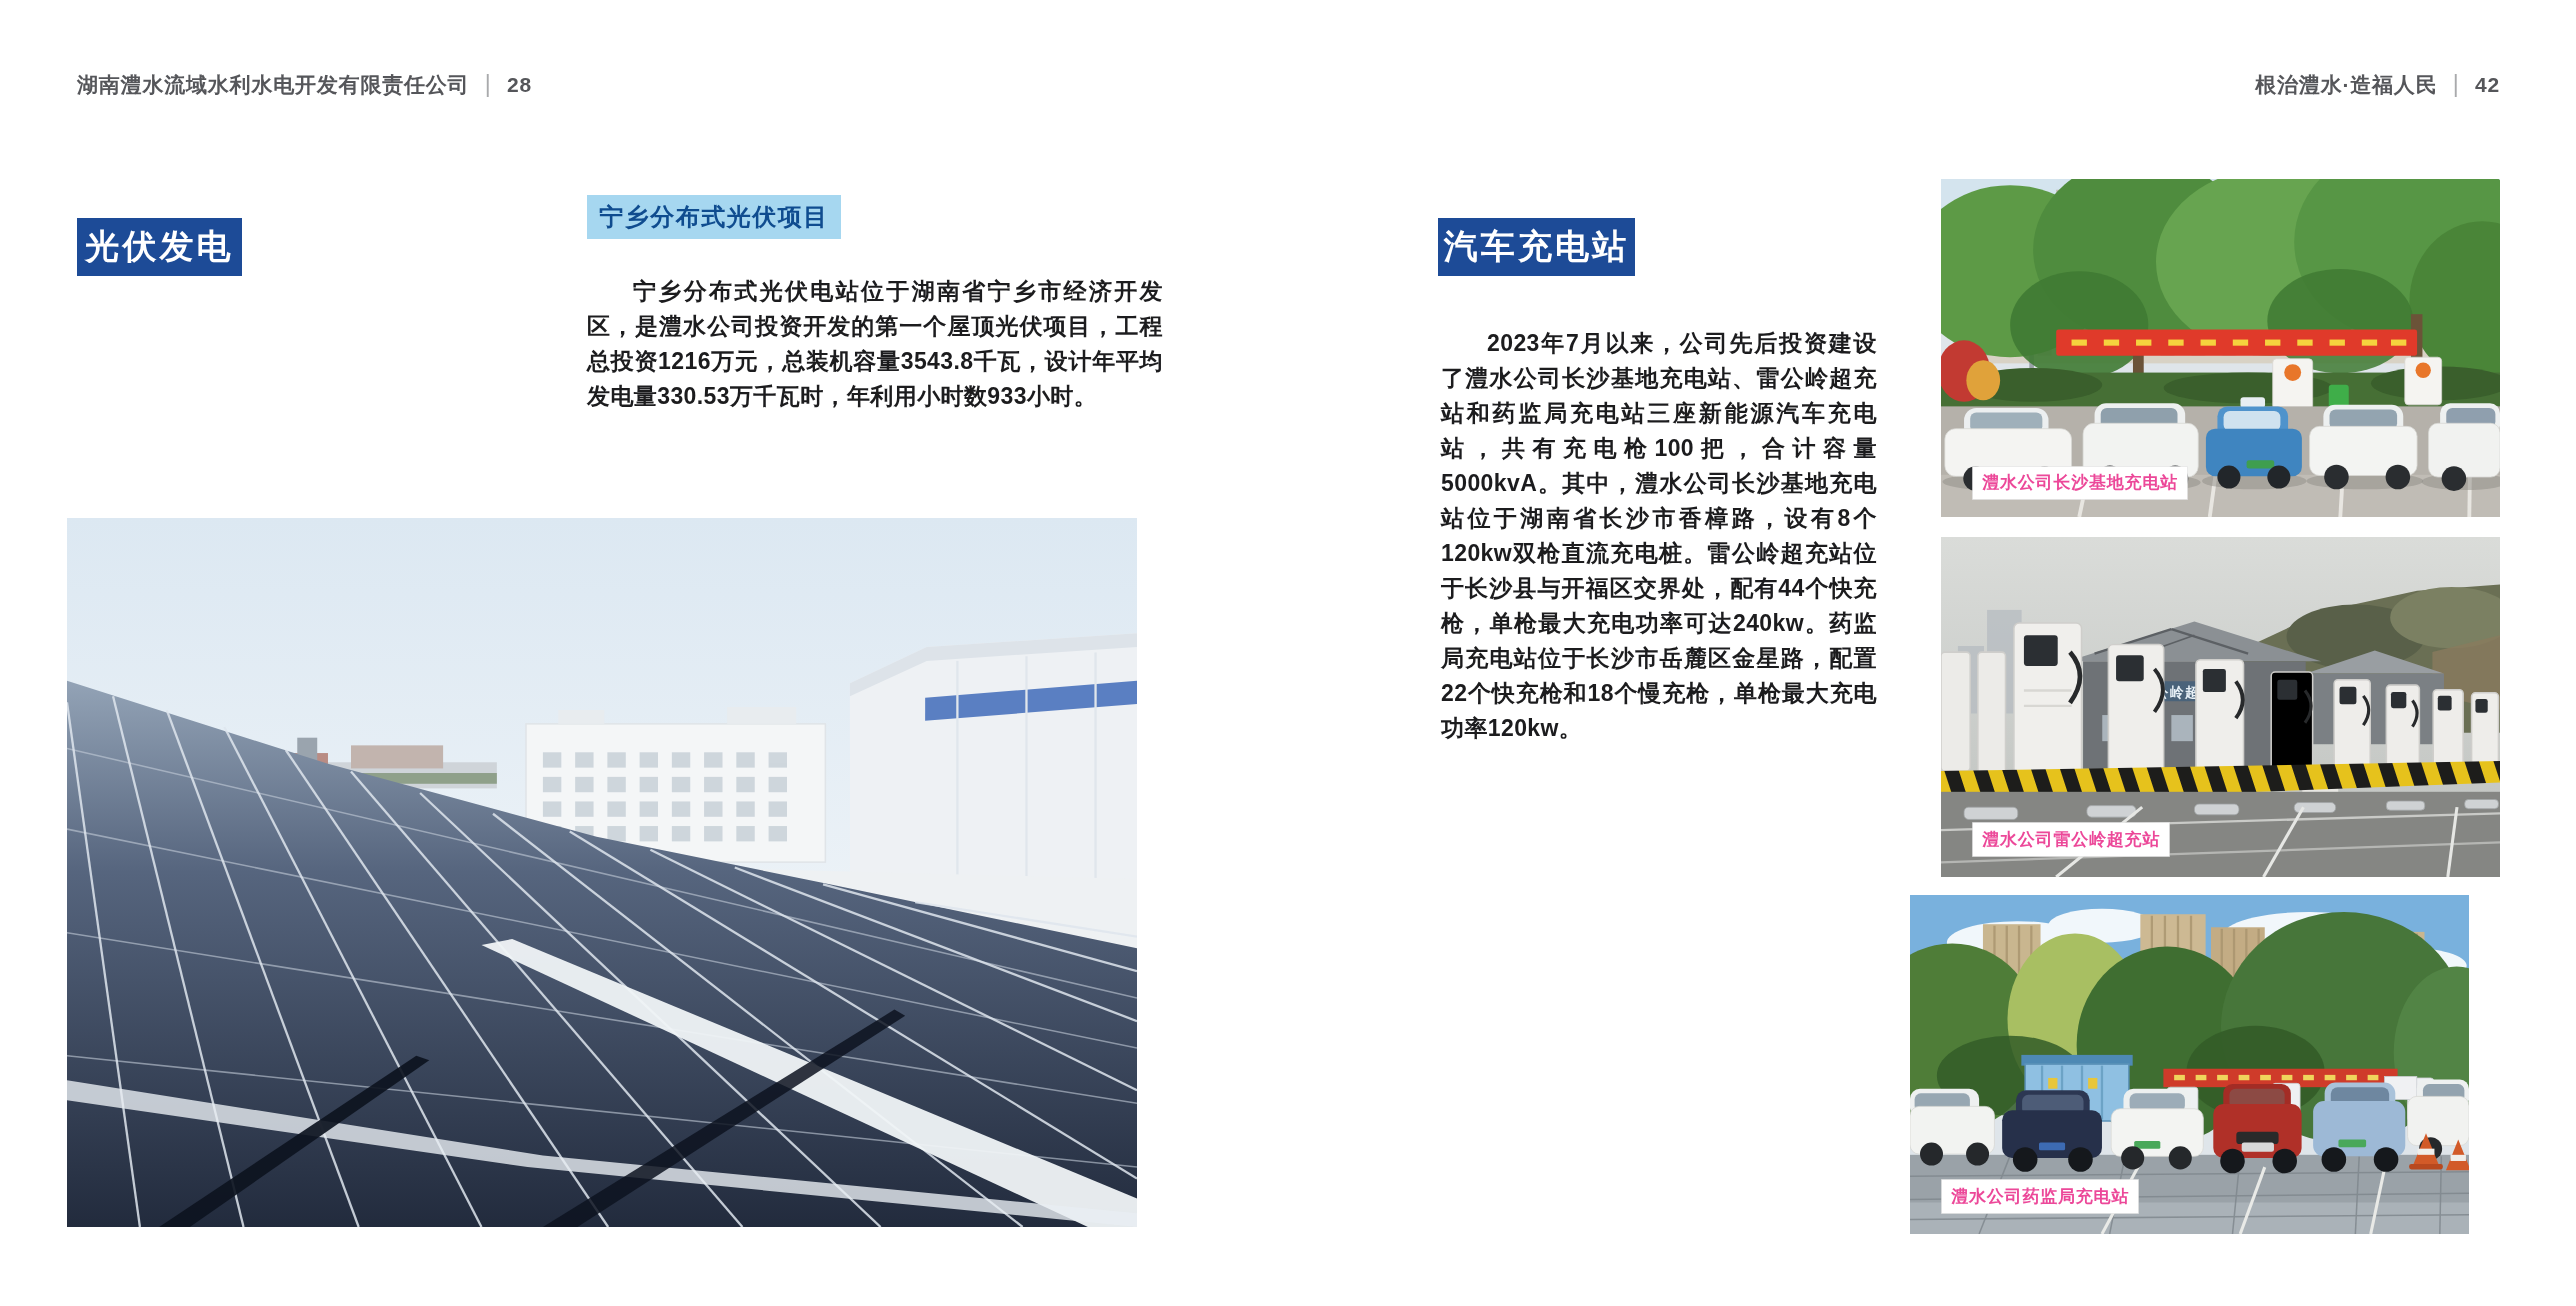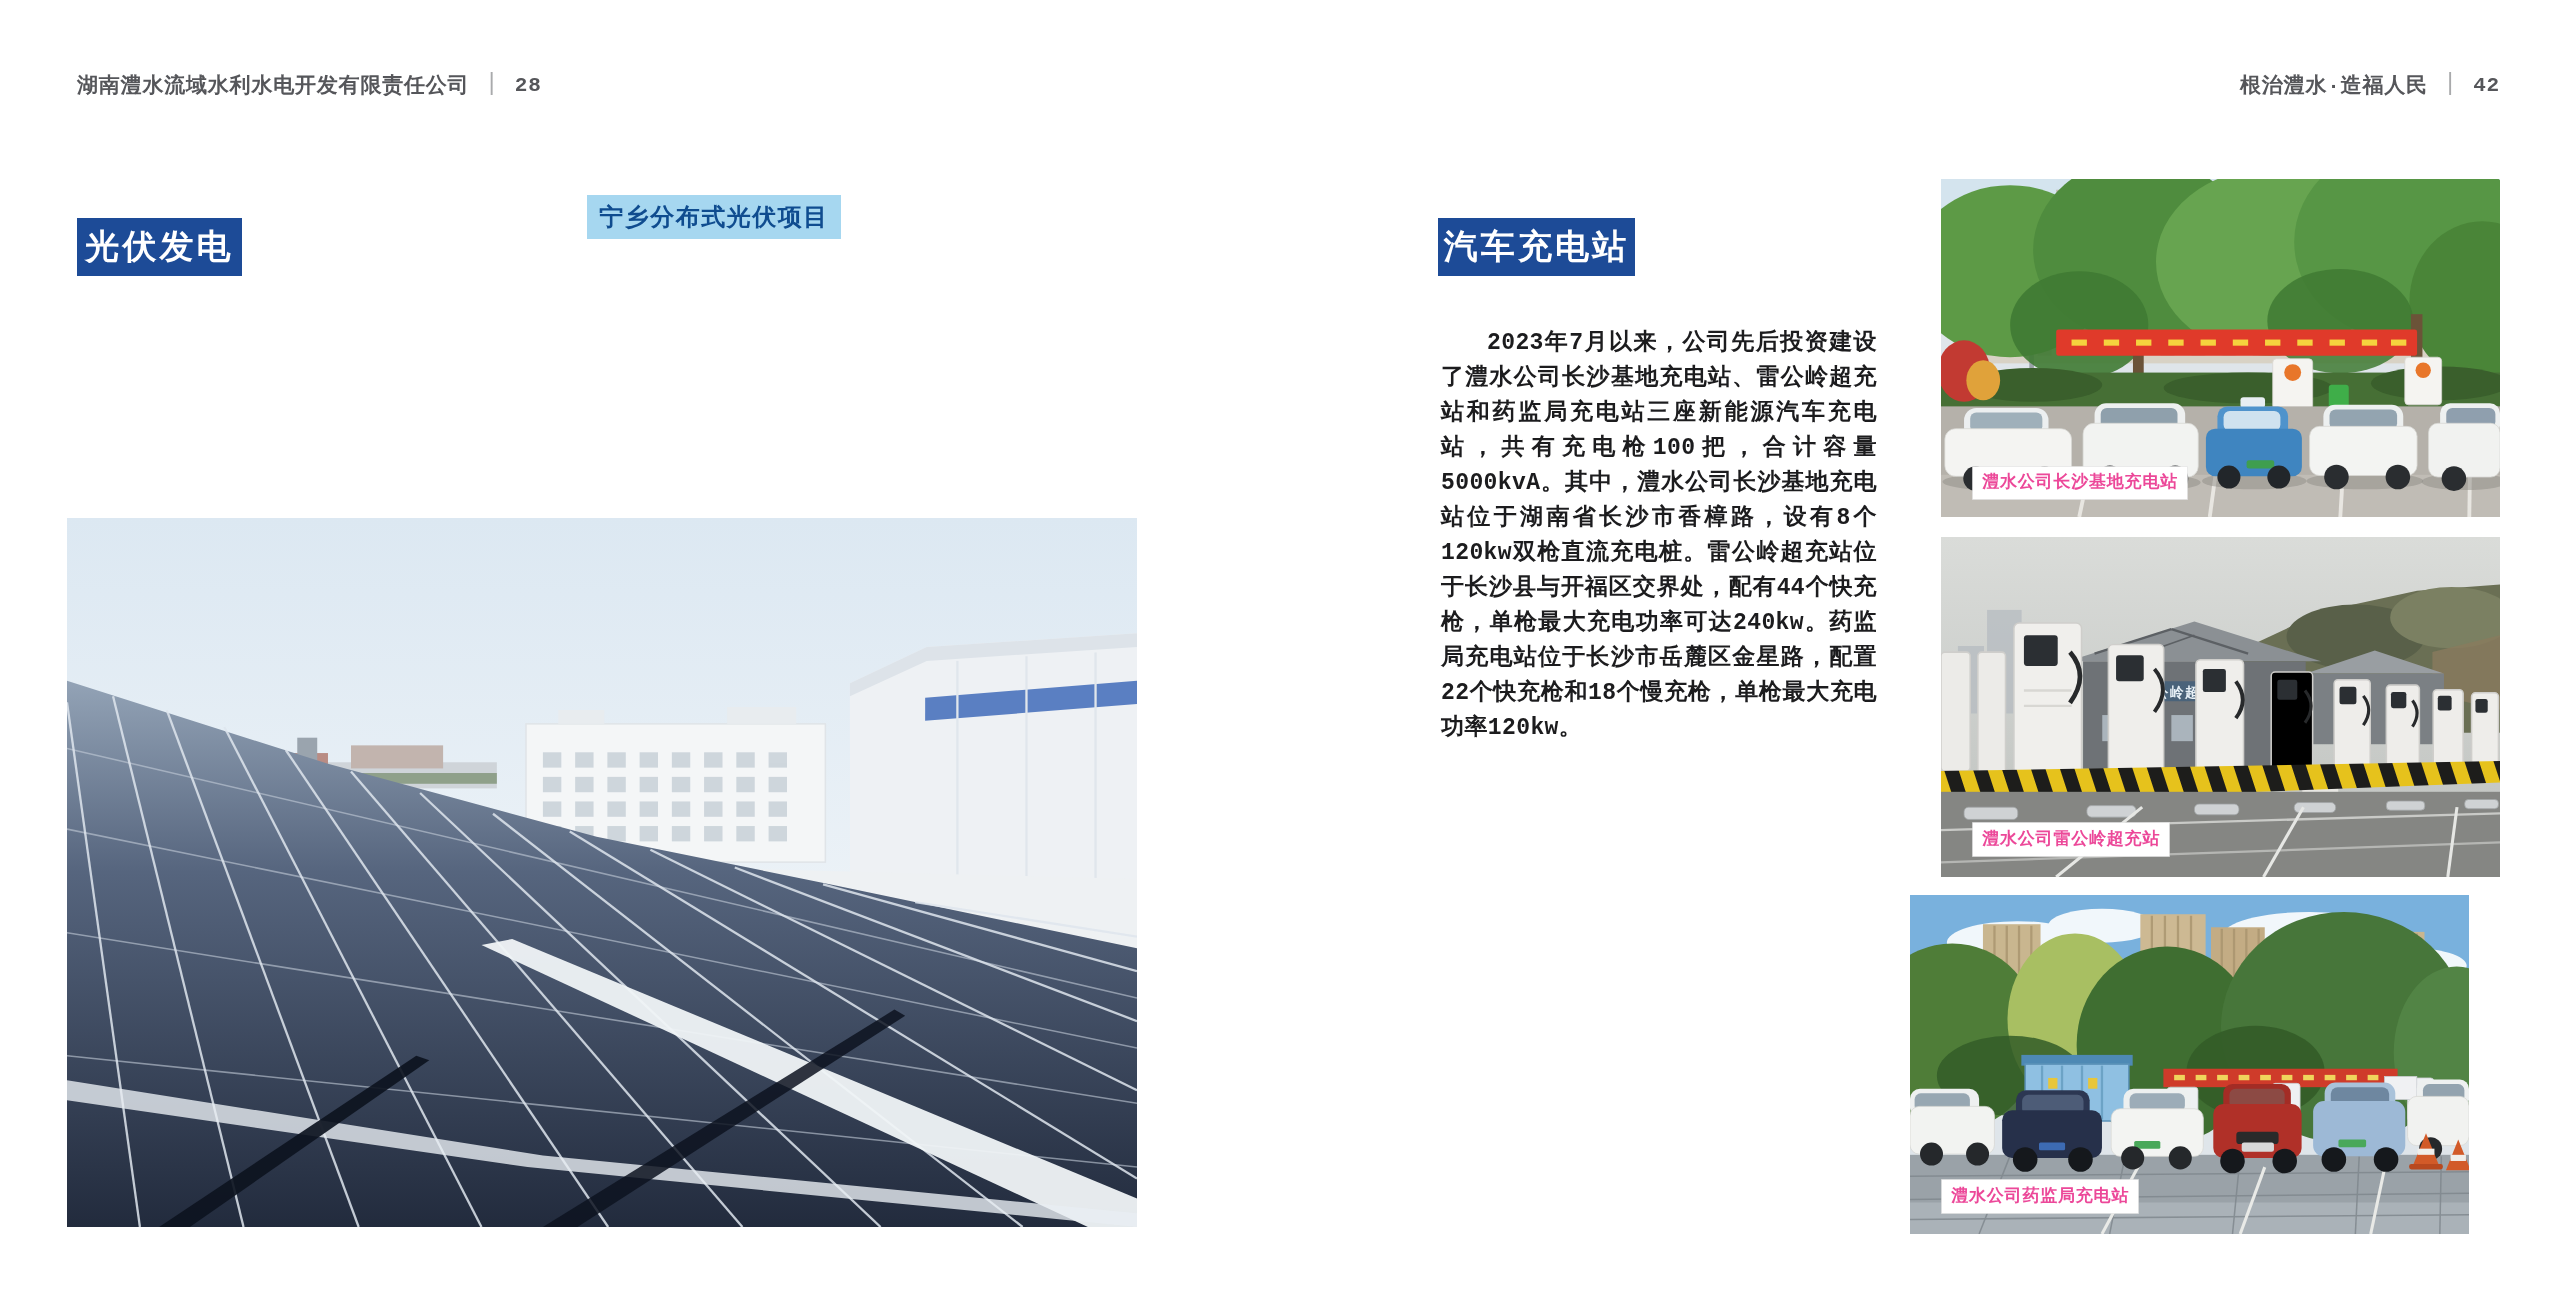--- a/index.html
+++ b/index.html
@@ -1,18 +1,18 @@
 <!DOCTYPE html>
 <html style="font-size:12.3px"><head>
 <meta charset="utf-8">
 <style>
   html,body{margin:0;padding:0;background:#ffffff;}
   .spread{
     position:relative;width:2576px;height:1306px;background:#ffffff;
-    font-family:Liberation Mono, monospace;color:#1c1c1e;overflow:hidden;
+    font-family:Liberation Sans, sans-serif;color:#1c1c1e;overflow:hidden;
   }
   
   .running-head{position:absolute;top:71px;display:flex;align-items:center;gap:15.4px;
     font-size:21px;font-weight:700;color:#55565a;letter-spacing:0.8px;}
   .running-head .sep{color:#a9aaac;font-weight:400;font-size:23px;transform:translateY(-1.5px);}
   .head-left{left:77px;}
   .head-right{right:76px;}
   
   .badge{position:absolute;background:#1d4b97;color:#ffffff;font-weight:700;
     display:flex;align-items:center;justify-content:center;font-size:34px;letter-spacing:3.1px;margin-top:40px;}
@@ -48,20 +48,21 @@
     <span>28</span>
   </div>
   <div class="running-head head-right">
     <span>根治澧水·造福人民</span>
     <span class="sep">|</span>
     <span>42</span>
   </div>
 
   <div class="badge badge-left">光伏发电</div>
   <div class="subsection">宁乡分布式光伏项目</div>
+  <div class="para para-left">宁乡分布式光伏电站位于湖南省宁乡市经济开发区，是澧水公司投资开发的第一个屋顶光伏项目，工程总投资1216万元，总装机容量3543.8千瓦，设计年平均发电量330.53万千瓦时，年利用小时数933小时。</div>
 
   <figure class="photo photo-solar" style="margin:0">
     <svg viewBox="0 0 1394 923" preserveAspectRatio="none">
       <defs>
         <linearGradient id="skyG" x1="0" y1="0" x2="0" y2="1">
           <stop offset="0" stop-color="#dce8f2"></stop>
             <stop offset="1" stop-color="#eff4f8"></stop>
         </linearGradient>
         <linearGradient id="panG" x1="0" y1="0" x2="0" y2="1">
           <stop offset="0" stop-color="#93a3b6"></stop>

